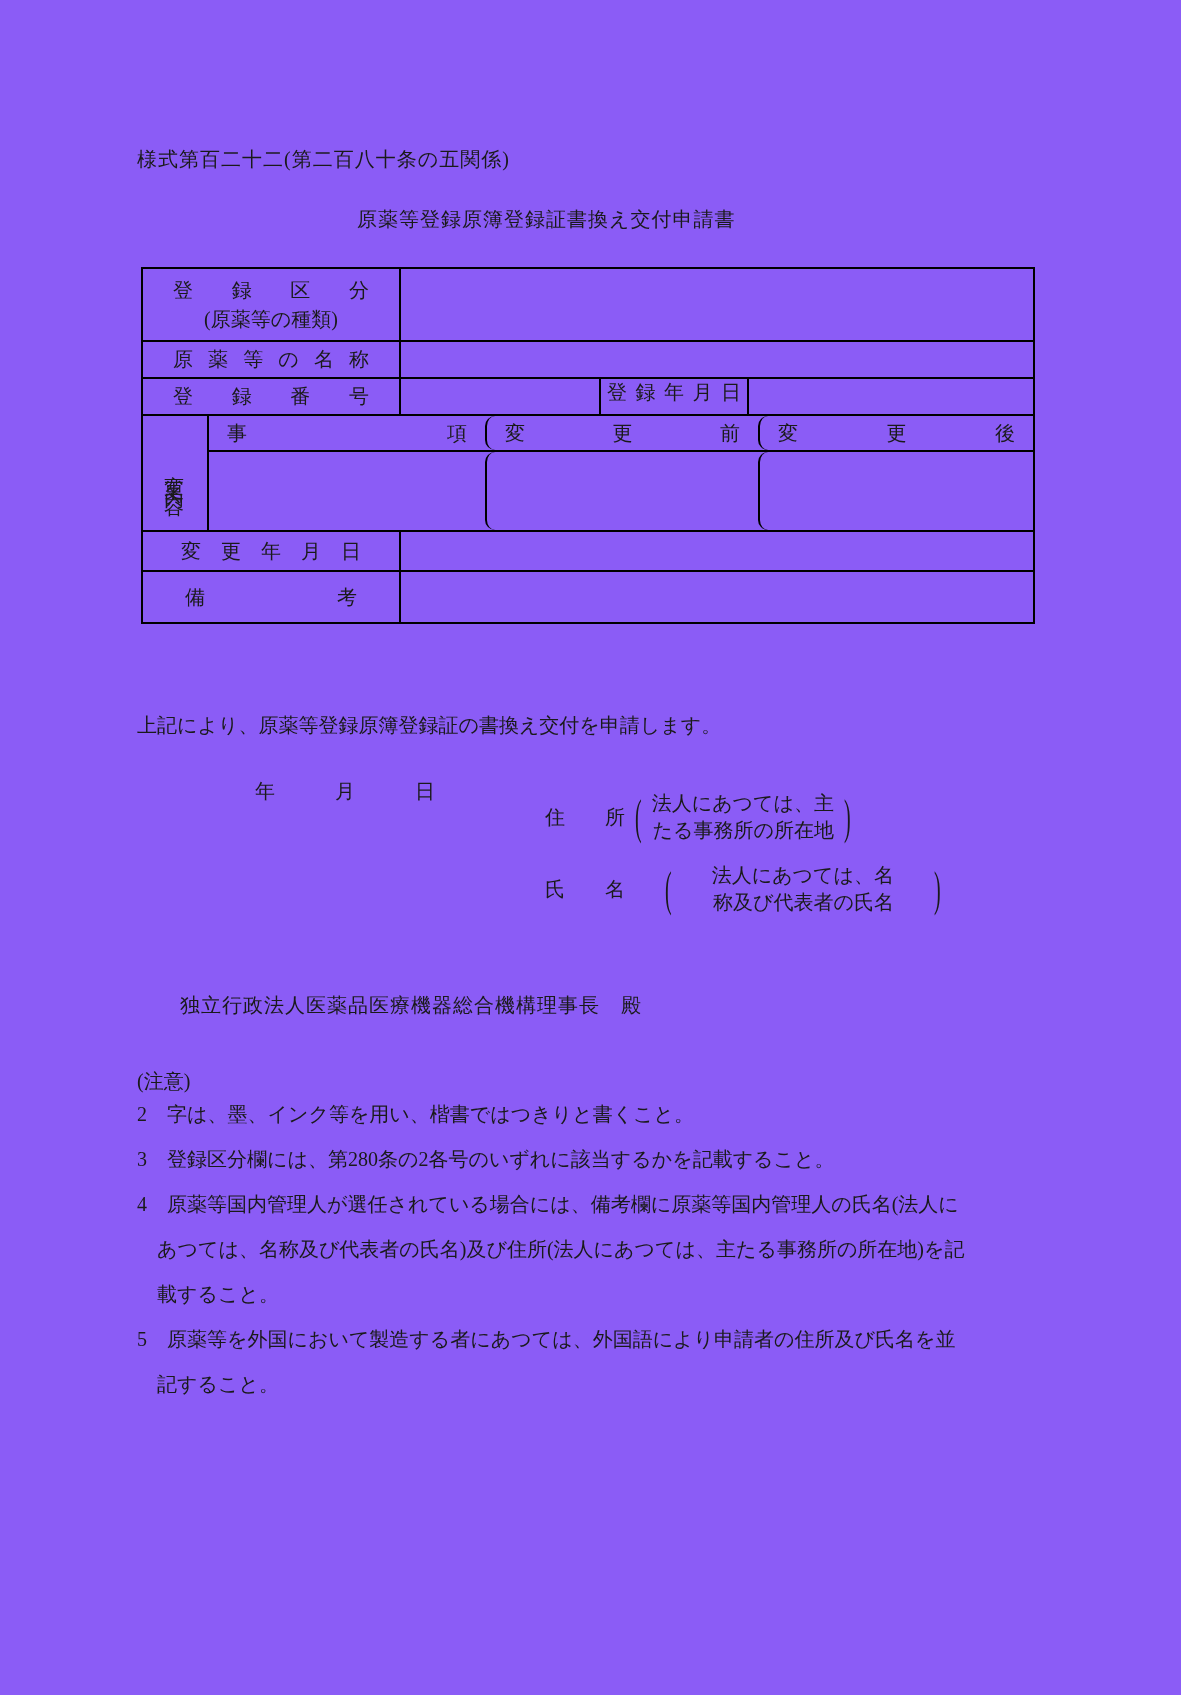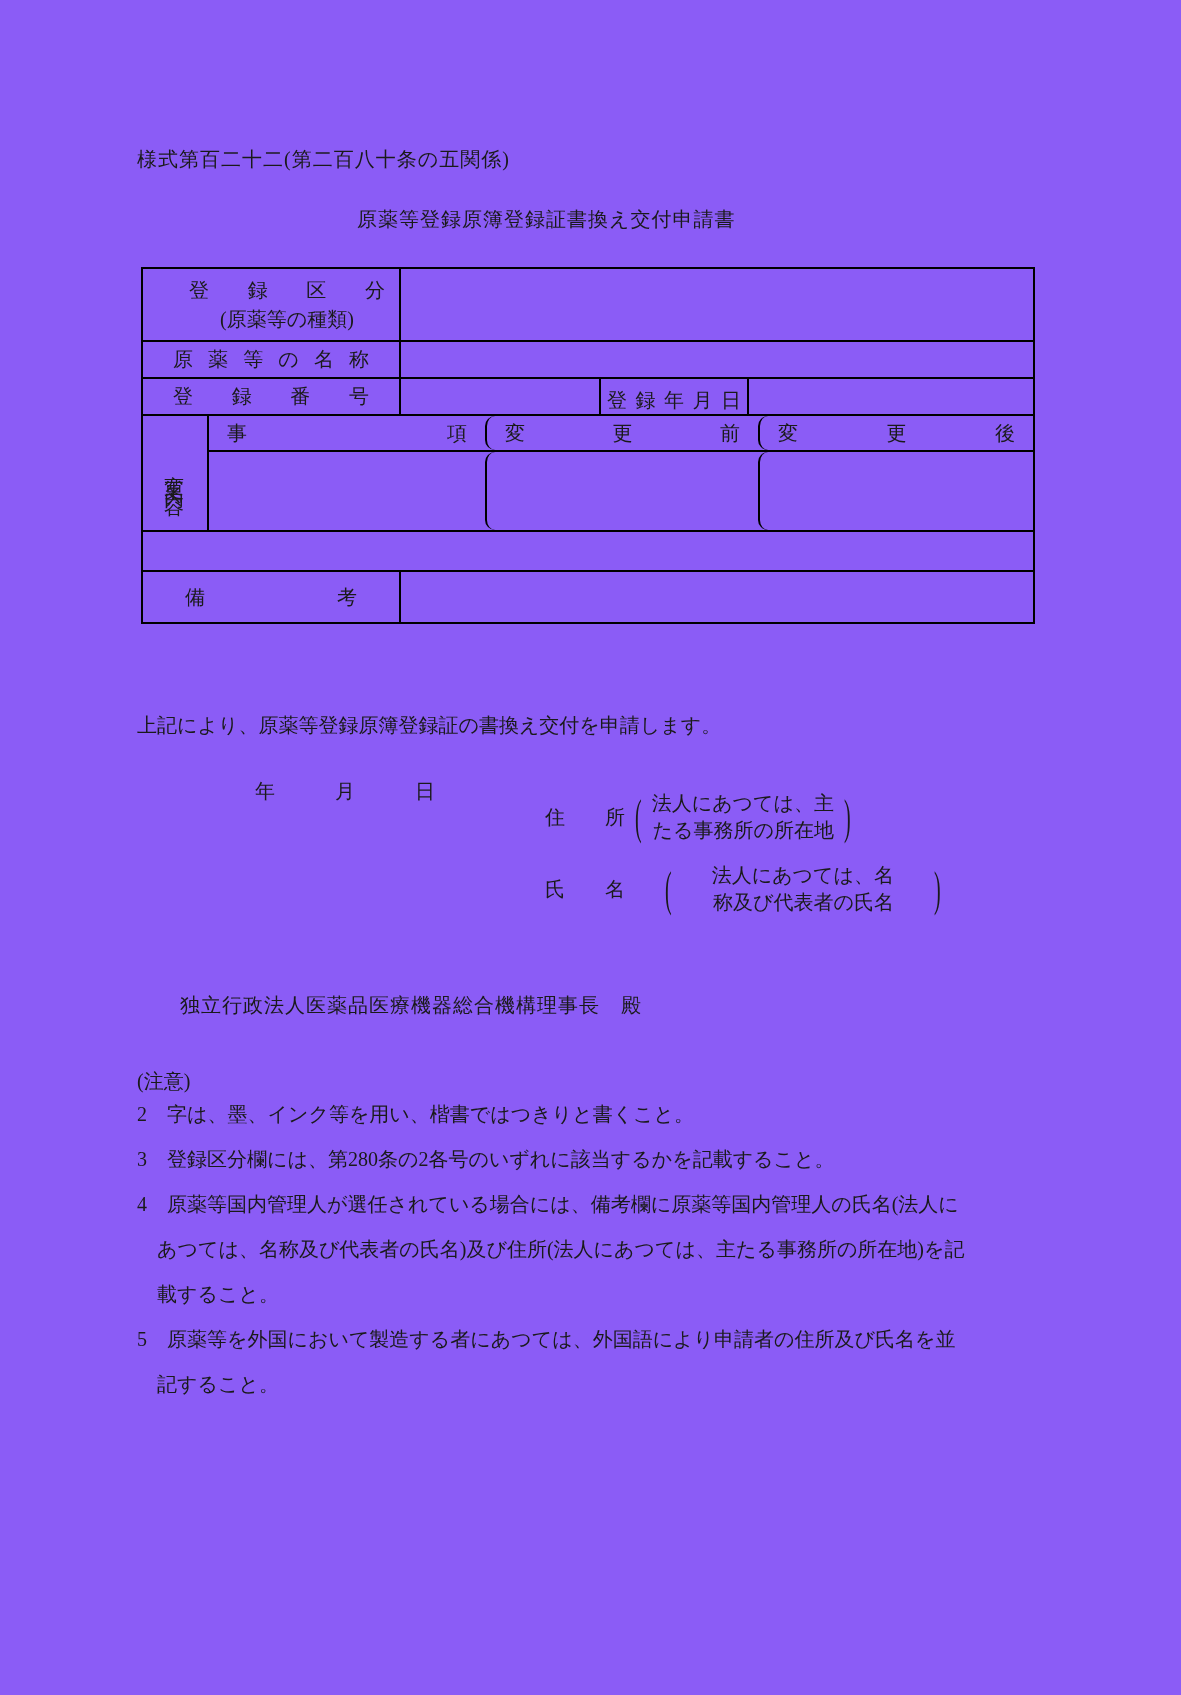--- a/index.html
+++ b/index.html
@@ -37,22 +37,22 @@
   .r4 { height: 116px; }
   .r5 { height: 40px; }
   .r6 { height: 52px; }
   .jl { text-align: justify; text-align-last: justify; text-justify: inter-character; width:100%; }
   .ctr { text-align: center; width:100%; }
   .pad30 { padding: 0 30px; }
   .pad38 { padding: 0 38px; }
   .pad42 { padding: 0 42px; }
   .pad18 { padding: 0 18px; }
   .pad6  { padding: 0 6px; }
-  .two-line { line-height: 29px; margin-left: 16px; }
-  .cell-mid { display:flex; align-items:flex-end; }
+  .two-line { line-height: 29px; }
+  .cell-mid { display:flex; align-items:flex-start; }
   .regnum-val { flex: 0 0 200px; }
   .regdate-lbl { flex: 0 0 148px; }
   .vlabel-cell { flex: 0 0 64px; display:flex; align-items:center; justify-content:center; }
   .vtext { writing-mode: vertical-rl; text-orientation: upright; letter-spacing: 7px; }
   .change-grid { flex:1 1 auto; display:flex; flex-direction:column; }
   .cg-header { height:36px; display:flex; border-bottom:2px solid #000; }
   .cg-content { flex:1 1 auto; display:flex; }
   .cg-c1 { flex:0 0 276px; }
   .cg-c2 { flex:0 0 273px; }
   .cg-c3 { flex:1 1 auto; }
@@ -134,20 +134,23 @@
         </div>
         <div class="cg-content">
           <div class="cg-cell cg-c1"></div>
           <div class="cg-cell cg-c2"></div>
           <div class="cg-cell cg-c3"></div>
         </div>
       </div>
     </div>
 
     <div class="trow r5">
+      <div class="tcell lblcell">
+        <div class="jl pad38">変更年月日</div>
+      </div>
       <div class="tcell valcell"></div>
     </div>
 
     <div class="trow r6">
       <div class="tcell lblcell">
         <div class="jl pad42">備考</div>
       </div>
       <div class="tcell valcell"></div>
     </div>
 

